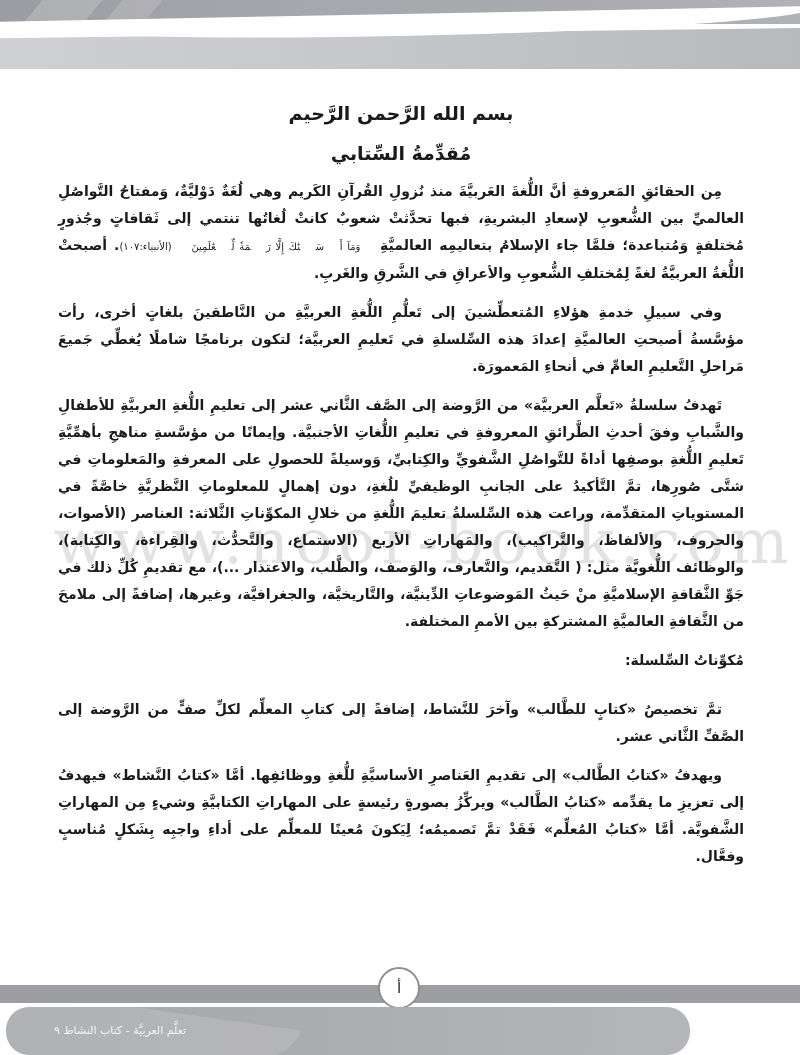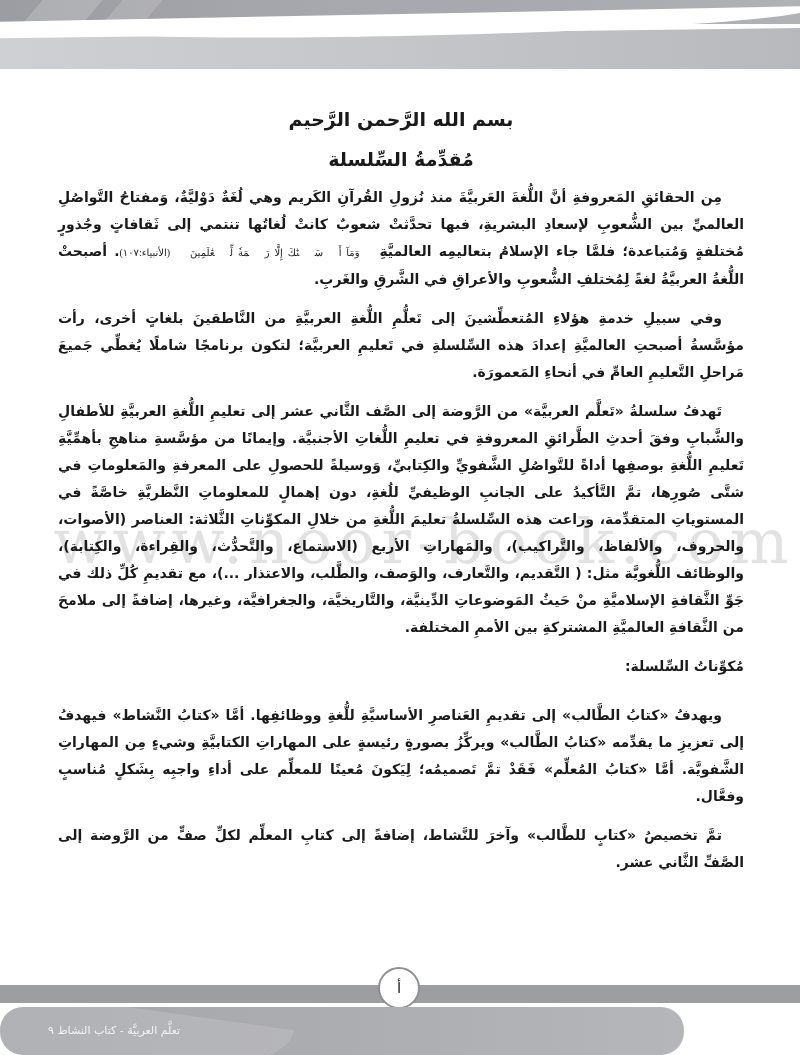--- a/index.html
+++ b/index.html
@@ -30,51 +30,51 @@
       background: #ffffff; border-radius: 0 0 50% 50% / 0 0 100% 100%;
       transform: rotate(-1.1deg);
     }
     .header-bottom {
       position: absolute; left: 0; top: 28px; width: 800px; height: 41px;
       background: linear-gradient(90deg, #cfd0d4 0%, #c6c7cb 45%, #b7b9bc 100%);
       clip-path: polygon(0 25%, 100% 0, 100% 100%, 0 100%);
     }
     
     .content {
-      position: absolute; left: 58px; top: 102px; width: 686px;
+      position: absolute; left: 58px; top: 96px; width: 686px;
       direction: rtl; text-align: justify;
     }
     .basmala {
       text-align: center; font-weight: bold; font-size: 19px; margin: 0 0 6px 0; line-height: 34px;
     }
     .series-title {
       text-align: center; font-weight: bold; font-size: 19px; margin: 0 0 8px 0; line-height: 34px;
     }
     p.par {
       margin: 0 0 12px 0; font-size: 14px; font-weight: bold; line-height: 27px;
       text-indent: 22px;
     }
     .quran {
       font-family: Liberation Serif, serif; font-weight: normal; font-size: 10px;
     }
-    .ref { font-size: 10px; font-weight: normal; font-family: Liberation Serif, serif; }
+    .ref { font-size: 10px; font-weight: normal; }
     .section-heading {
       font-size: 14px; font-weight: bold; line-height: 27px; margin: 0 0 22px 0;
     }
     .watermark {
       position: absolute; left: 0; top: 505px; width: 800px; text-align: center;
       font-family: "DejaVu Serif", "Liberation Serif", serif; font-size: 62px; letter-spacing: 6px;
       color: rgba(150,150,150,0.28); pointer-events: none; direction: ltr; padding-left: 24px;
     }
     
     .footer-stripe {
       position: absolute; left: 0; top: 985px; width: 800px; height: 18px; background: #9d9ea2;
     }
     .footer-band {
-      position: absolute; left: 0; top: 1007px; width: 684px; height: 48px;
+      position: absolute; left: 6px; top: 1007px; width: 684px; height: 48px;
       background: linear-gradient(90deg, #a5a6aa 0%, #acadb1 50%, #b5b6ba 100%);
       overflow: hidden;
       border-radius: 23px;
     }
     .footer-band::before {
       content: ""; position: absolute; left: -40px; top: 0; width: 330px; height: 80px;
       background: rgba(255,255,255,0.13); border-radius: 0 0 100% 0; transform: rotate(8deg);
     }
     .footer-label {
       position: absolute; left: 48px; top: 17px; color: #f4f4f4; font-size: 11px; direction: rtl;
@@ -92,34 +92,34 @@
 <div class="header-band">
   <div class="header-top"></div>
   <div class="header-bottom"></div>
   <div class="header-white-curve"></div>
 </div>
 
 <div class="watermark">www.noor-book.com</div>
 
 <div class="content">
   <div class="basmala">بسم الله الرَّحمن الرَّحيم</div>
-  <div class="series-title">مُقدِّمةُ السِّلسلة</div>
+  <div class="series-title">مُقدِّمةُ السِّتابي</div>
 
   <p class="par">
     <span>مِن الحقائقِ المَعروفةِ أنَّ اللُّغةَ العَربيَّةَ منذ نُزولِ القُرآنِ الكَريم وهي لُغَةٌ دَوْليَّةٌ، وَمفتاحُ التَّواصُلِ العالميِّ بين الشُّعوبِ لإسعادِ البشريةِ، فبها تحدَّثتْ شعوبٌ كانتْ لُغاتُها تنتمي إلى ثَقافاتٍ وجُذورٍ مُختلفةٍ وَمُتباعدة؛ فلمَّا جاء الإسلامُ بتعاليمِه العالميَّةِ</span>
     <span class="quran">﴿ وَمَآ أَرۡسَلۡنَٰكَ إِلَّا رَحۡمَةٗ لِّلۡعَٰلَمِينَ ﴾</span>
     <span class="ref">(الأنبياء:١٠٧)</span><span>. أصبحتْ اللُّغةُ العربيَّةُ لغةً لِمُختلفِ الشُّعوبِ والأعراقِ في الشَّرقِ والغَربِ.</span>
   </p>
 
   <p class="par">وفي سبيلِ خدمةِ هؤلاءِ المُتعطِّشينَ إلى تَعلُّمِ اللُّغةِ العربيَّةِ من النَّاطقينَ بلغاتٍ أخرى، رأت مؤسَّسةُ أصبحتِ العالميَّةِ إعدادَ هذه السِّلسلةِ في تَعليمِ العربيَّة؛ لتكون برنامجًا شاملًا يُغطِّي جَميعَ مَراحلِ التَّعليمِ العامِّ في أنحاءِ المَعمورَة.</p>
   <p class="par">تَهدفُ سلسلةُ «تَعلَّم العربيَّة» من الرَّوضة إلى الصَّف الثَّاني عشر إلى تعليمِ اللُّغةِ العربيَّةِ للأطفالِ والشَّبابِ وفقَ أحدثِ الطَّرائقِ المعروفةِ في تعليمِ اللُّغاتِ الأجنبيَّة. وإيمانًا من مؤسَّسةِ مناهجِ بأهمِّيَّةِ تَعليمِ اللُّغةِ بوصفِها أداةً للتَّواصُلِ الشَّفويِّ والكِتابيِّ، وَوسيلةً للحصولِ على المعرفةِ والمَعلوماتِ في شتَّى صُورِها، تمَّ التَّأكيدُ على الجانبِ الوظيفيِّ للُغةِ، دون إهمالٍ للمعلوماتِ النَّظريَّةِ خاصَّةً في المستوياتِ المتقدِّمة، وراعت هذه السِّلسلةُ تعليمَ اللُّغةِ من خلالِ المكوِّناتِ الثَّلاثة: العناصر (الأصوات، والحروف، والألفاظ، والتَّراكيب)، والمَهاراتِ الأربع (الاستماع، والتَّحدُّث، والقِراءة، والكِتابة)، والوظائف اللُّغويَّة مثل: ( التَّقديم، والتَّعارف، والوَصف، والطَّلب، والاعتذار ...)، مع تقديمِ كُلِّ ذلك في جَوِّ الثَّقافةِ الإسلاميَّةِ منْ حَيثُ المَوضوعاتِ الدِّينيَّة، والتَّاريخيَّة، والجغرافيَّة، وغيرها، إضافةً إلى ملامحَ من الثَّقافةِ العالميَّةِ المشتركةِ بين الأممِ المختلفة.</p>
 
   <div class="section-heading">مُكوِّناتُ السِّلسلة:</div>
 
+  <p class="par">تمَّ تخصيصُ «كتابٍ للطَّالب» وآخرَ للنَّشاط، إضافةً إلى كتابِ المعلِّم لكلِّ صفٍّ من الرَّوضة إلى الصَّفِّ الثَّاني عشر.</p>
   <p class="par">ويهدفُ «كتابُ الطَّالب» إلى تقديمِ العَناصرِ الأساسيَّةِ للُّغةِ ووظائفِها. أمَّا «كتابُ النَّشاط» فيهدفُ إلى تعزيزِ ما يقدِّمه «كتابُ الطَّالب» ويركِّزُ بصورةٍ رئيسةٍ على المهاراتِ الكتابيَّةِ وشيءٍ مِن المهاراتِ الشَّفويَّة. أمَّا «كتابُ المُعلِّم» فَقَدْ تمَّ تَصميمُه؛ لِيَكونَ مُعينًا للمعلِّم على أداءِ واجبِه بِشَكلٍ مُناسبٍ وفعَّال.</p>
-  <p class="par">تمَّ تخصيصُ «كتابٍ للطَّالب» وآخرَ للنَّشاط، إضافةً إلى كتابِ المعلِّم لكلِّ صفٍّ من الرَّوضة إلى الصَّفِّ الثَّاني عشر.</p>
 </div>
 
 <div class="footer-stripe"></div>
 <div class="page-circle">أ</div>
 <div class="footer-band">
   <span class="footer-label">تعلَّم العربيَّة - كتاب النشاط ٩</span>
 </div>
 
 </body></html>

